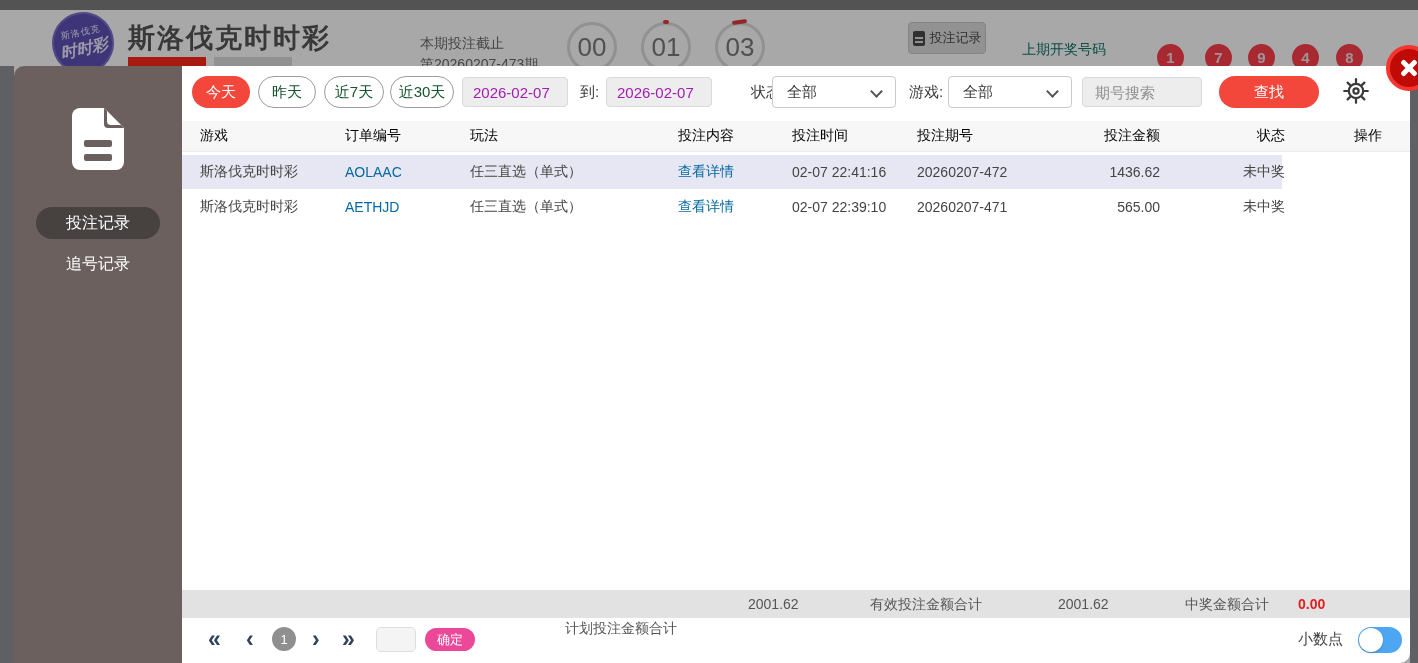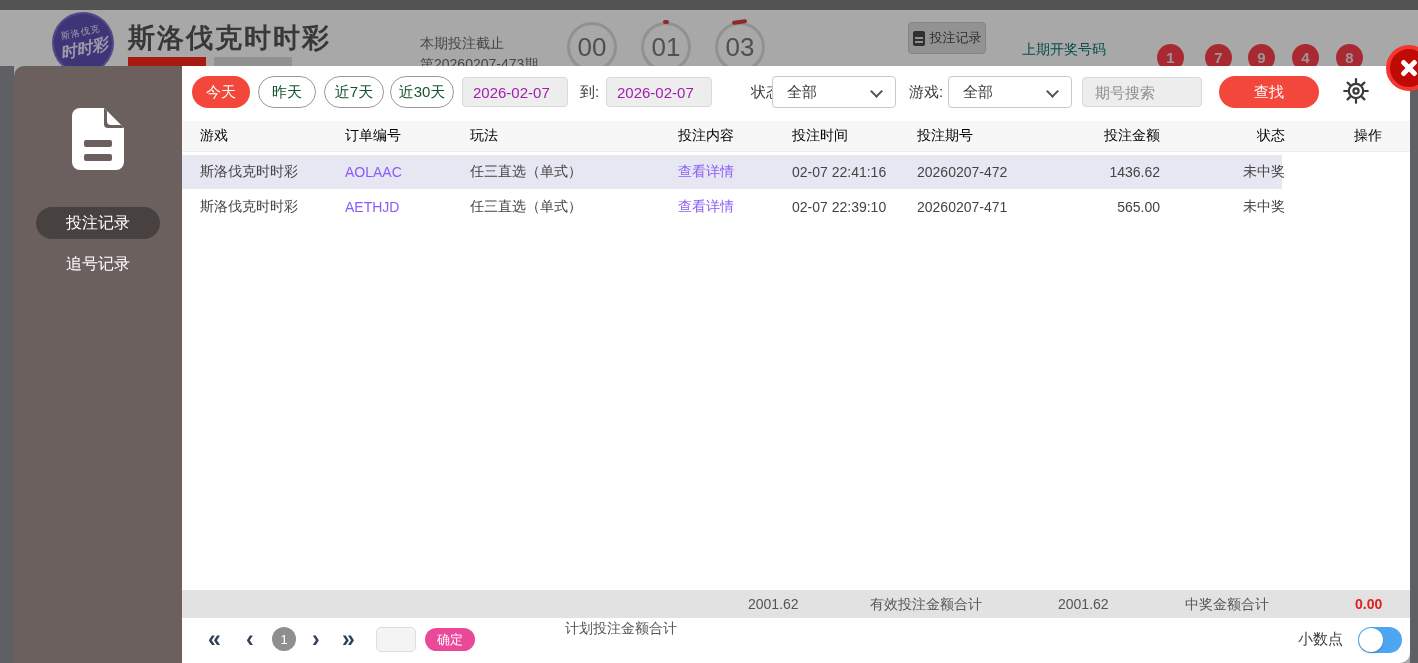--- a/index.html
+++ b/index.html
@@ -99,28 +99,28 @@
   .trow  { position:absolute; left:0; width:100%; height:34px; display:flex; align-items:center;
            padding-left:18px; font-size:14px; color:#444; }
   .trow.r0 { top:89px; }
   .trow.r1 { top:124px; }
   .trow.hl::before { content:''; position:absolute; left:0; top:0; bottom:0; width:1100px;
            background:#e7e7f3; z-index:-1; }
   .trow { z-index:0; }
   .c1{width:145px;} .c2{width:125px;} .c3{width:208px;} .c4{width:114px;}
   .c5{width:125px;} .c6{width:155px;} .c7{width:88px; text-align:right;}
   .c8{width:125px; text-align:right;} .c9{flex:1; text-align:right; padding-right:28px;}
-  .link { color:#8b5cf6; cursor:pointer; }
+  .link { color:#0369a1; cursor:pointer; }
 
   
   .sumbar { position:absolute; left:0; bottom:45px; width:100%; height:28px; background:#e2e2e2; }
   .sumbar span { position:absolute; top:6px; font-size:14px; color:#555; }
   .sv1 { left:383px;margin-top:24px; } .sv2 { left:566px; } .sv3 { left:688px; }
   .sv4 { left:876px; } .sv5 { left:1003px; }
-  .sv6 { left:1173px; color:#e02020 !important; font-weight:bold; }
+  .sv6 { left:1116px; color:#e02020 !important; font-weight:bold; }
 
   
   .pgbar { position:absolute; left:0; bottom:0; width:100%; height:45px; }
   .pg-arrow { position:absolute; top:7px; font-size:23px; color:#31435a; font-weight:bold; cursor:pointer; line-height:28px; }
   .pg-first{left:26px;} .pg-prev{left:64px;} .pg-next{left:130px;} .pg-last{left:160px;}
   .pg-num { position:absolute; left:90px; top:9px; width:24px; height:24px; border-radius:50%;
             background:#8f8f8f; color:#fff; font-size:13px; display:flex; align-items:center;
             justify-content:center; cursor:pointer; }
   .pg-input { position:absolute; left:194px; top:9px; width:40px; height:25px; background:#f4f4f4;
               border:1px solid #ddd; border-radius:5px; font-family:inherit; }

